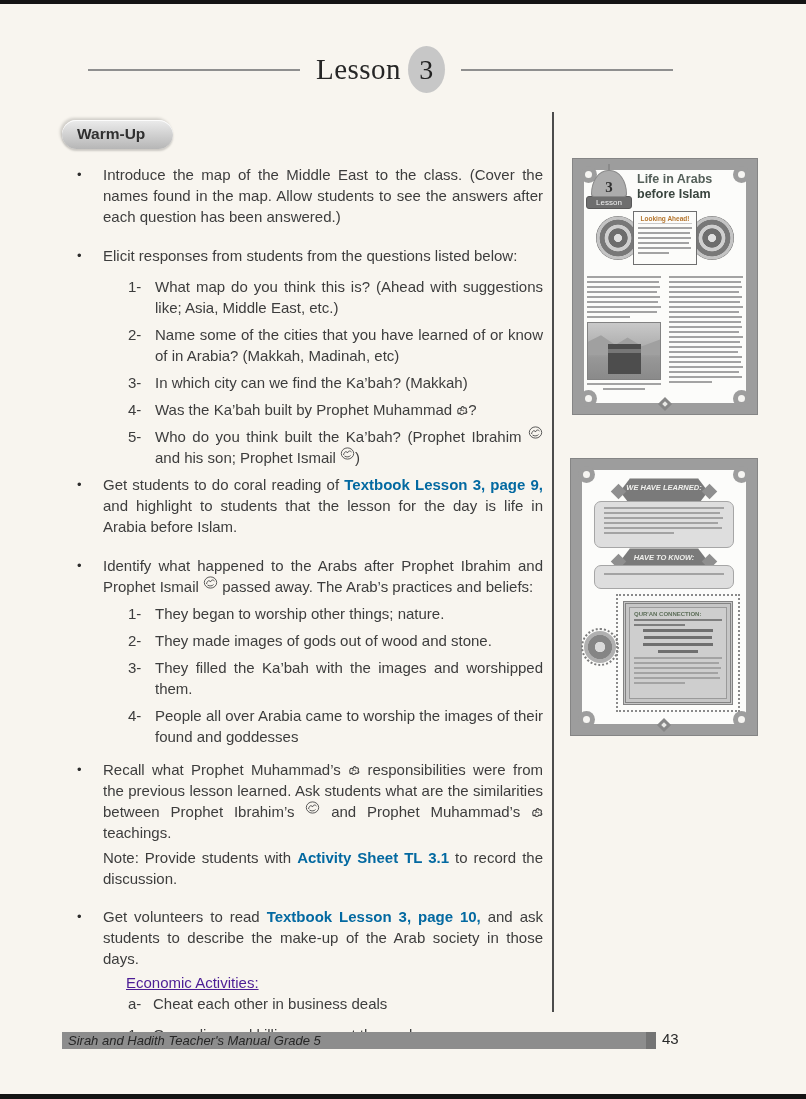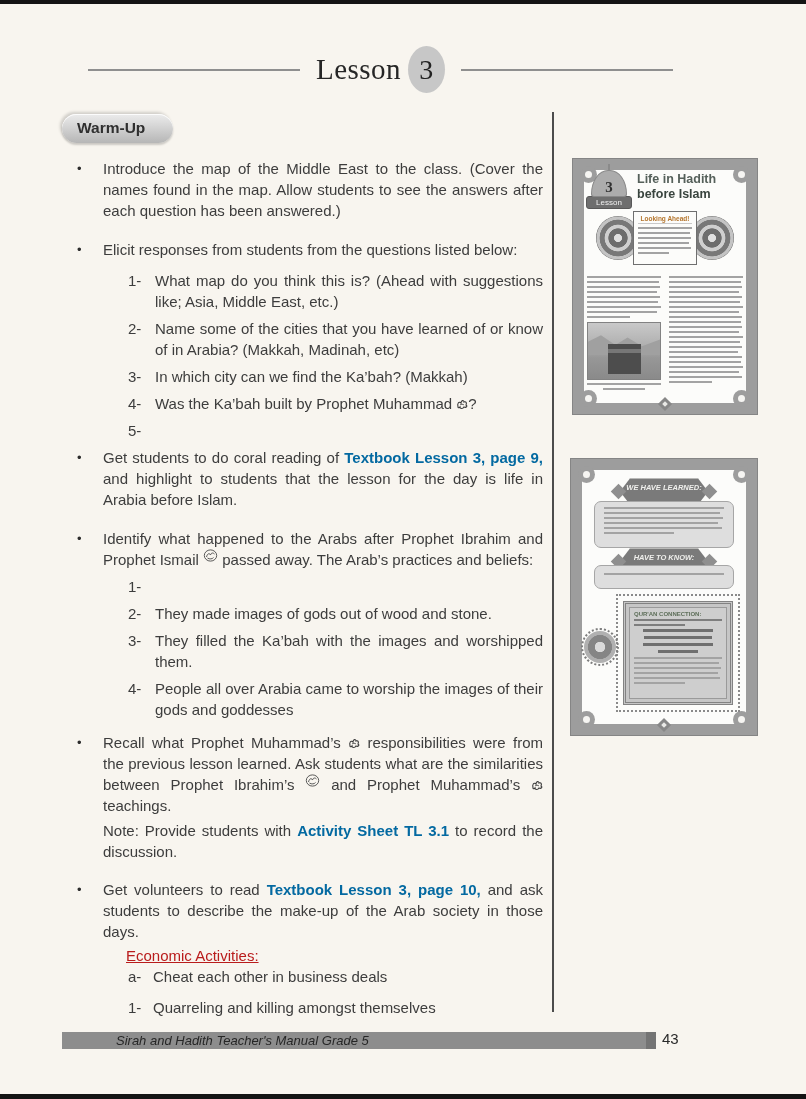--- a/index.html
+++ b/index.html
@@ -15,31 +15,31 @@
   .header-title{display:flex;align-items:center;margin:0 16px;font-family:"Liberation Serif","DejaVu Serif",serif;
                 font-size:29px;color:#262626;letter-spacing:.5px;}
   .num-oval{display:inline-flex;justify-content:center;align-items:center;width:37px;height:47px;
             border-radius:50%;background:#c7c7c7;margin-left:7px;font-size:28px;color:#222;}
 
   
   .content{position:absolute;left:62px;top:106px;width:481px;font-size:15px;line-height:21px;}
   .pill{display:inline-block;background:linear-gradient(180deg,#ececec,#b6b6b6);border-radius:15px;
         padding:3px 28px 5px 15px;font-size:15.5px;font-weight:bold;color:#303030;
         box-shadow:-2px -2px 3px rgba(0,0,0,.16),0 2px 2px rgba(0,0,0,.18),inset 0 1px 0 rgba(255,255,255,.85);}
-  .pill-wrap{margin:8px 0 15px 0;}
+  .pill-wrap{margin:14px 0 15px 0;}
   .brow{display:flex;margin-bottom:18px;}
   .dot{flex:none;width:41px;padding-left:15px;box-sizing:border-box;font-size:13px;color:#2c2c2c;}
   .btext{margin:0;flex:1;text-align:justify;}
   .qlist{margin:2px 0 0 0;}
   .qrow{display:flex;margin-bottom:6px;}
   .qnum{flex:none;width:27px;margin-left:66px;color:#3d3d3d;}
   .qtext{margin:0;flex:1;text-align:justify;}
   .b{font-weight:bold;color:#0369a1;}
   .note{margin:0 0 17px 41px;text-align:justify;}
-  .subhead{margin:3px 0 2px 64px;text-decoration:underline;color:#b91c1c;}
+  .subhead{margin:3px 0 2px 64px;text-decoration:underline;color:#4c1d95;}
   .sgap{height:13px;}
   .srow{display:flex;line-height:17.5px;margin-bottom:0;}
   .snum{flex:none;width:25px;margin-left:66px;}
   .stext{margin:0;flex:1;}
   .hon{display:inline-block;line-height:0;}
   .hon-as{position:relative;top:-3px;}
   .hon-saw{position:relative;top:1px;}
 
   
   .divider{position:absolute;left:552px;top:112px;width:2px;height:900px;background:#4c4c4c;}
@@ -103,21 +103,21 @@
   .qtitle{font-size:6px;font-weight:bold;color:#5e6f5a;margin-bottom:2px;}
   .dline{height:2px;background:#7e7e7e;margin-bottom:3px;}
   .aline{height:3px;background:#6f6f6f;margin:0 auto 4px auto;}
   .flower{position:absolute;left:13px;top:172px;width:32px;height:32px;border-radius:50%;
           background:radial-gradient(circle,#dadada 0 22%,#858585 24% 52%,#b0b0b0 54% 72%,#6f6f6f 74% 100%);
           outline:2px dotted #7d7d7d;outline-offset:1px;}
 
   
   .footer-bar{position:absolute;left:62px;top:1032px;width:594px;height:17px;background:#8d8d8d;
               border-right:10px solid #747474;box-sizing:border-box;display:flex;align-items:center;padding-left:6px;}
-  .footer-text{font-style:italic;font-size:13px;color:#262626;margin-left:48px;}
+  .footer-text{font-style:italic;font-size:13px;color:#262626;}
   .page-num{position:absolute;left:662px;top:1030px;font-size:15px;color:#2a2a2a;}
 </style>
 </head>
 <body>
 
 <div class="sheet">
   <div class="strip top"></div>
 
   <header class="lesson-header">
     <div class="hrule"></div>
@@ -160,51 +160,59 @@
       </div>
       <div class="qrow">
         <span class="qnum">4-</span>
         <p class="qtext"><span>Was the Ka’bah built by Prophet Muhammad </span><span class="hon hon-saw"><svg width="12" height="11" viewBox="0 0 12 11">
                 <path d="M2 8 C1 4 3 2 5 4 C5 1 8 1 8 3 C10 2 11 4 10 6 C12 7 10 9 8 8 C7 10 4 10 4 8 C3 9 2 9 2 8 Z" fill="none" stroke="#3a3a3a" stroke-width="1.1"></path>
                 <path d="M4 6 C5 5 7 5 8 6" stroke="#3a3a3a" stroke-width="0.8" fill="none"></path>
               </svg></span><span>?</span></p>
       </div>
       <div class="qrow">
         <span class="qnum">5-</span>
+        <p class="qtext"><span>Who do you think built the Ka’bah? (Prophet Ibrahim </span><span class="hon hon-as"><svg width="15" height="13" viewBox="0 0 15 13">
+                <ellipse cx="7.5" cy="6.5" rx="6.2" ry="5.6" fill="none" stroke="#474747" stroke-width="0.9"></ellipse>
+                <path d="M3.5 8 C4.5 4 6.5 4 7.5 6 C8.5 3 10.5 4 11.5 5 M4.5 9 C6.5 10.5 9.5 10 10.5 8.5" fill="none" stroke="#474747" stroke-width="0.9"></path>
+              </svg></span><span> and his son; Prophet Ismail </span><span class="hon hon-as"><svg width="15" height="13" viewBox="0 0 15 13">
+                <ellipse cx="7.5" cy="6.5" rx="6.2" ry="5.6" fill="none" stroke="#474747" stroke-width="0.9"></ellipse>
+                <path d="M3.5 8 C4.5 4 6.5 4 7.5 6 C8.5 3 10.5 4 11.5 5 M4.5 9 C6.5 10.5 9.5 10 10.5 8.5" fill="none" stroke="#474747" stroke-width="0.9"></path>
+              </svg></span><span>)</span></p>
       </div>
     </div>
 
 
     <div class="brow">
       <span class="dot">•</span>
       <p class="btext"><span>Get students to do coral reading of </span><span class="b">Textbook Lesson 3, page 9,</span><span> and highlight to students that the lesson for the day is life in Arabia before Islam.</span></p>
     </div>
     <div class="brow" style="margin-bottom:6px;">
       <span class="dot">•</span>
       <p class="btext"><span>Identify what happened to the Arabs after Prophet Ibrahim and Prophet Ismail </span><span class="hon hon-as"><svg width="15" height="13" viewBox="0 0 15 13">
               <ellipse cx="7.5" cy="6.5" rx="6.2" ry="5.6" fill="none" stroke="#474747" stroke-width="0.9"></ellipse>
               <path d="M3.5 8 C4.5 4 6.5 4 7.5 6 C8.5 3 10.5 4 11.5 5 M4.5 9 C6.5 10.5 9.5 10 10.5 8.5" fill="none" stroke="#474747" stroke-width="0.9"></path>
             </svg></span><span> passed away. The Arab’s practices and beliefs:</span></p>
     </div>
 
     <div class="qlist" style="margin-bottom:12px;">
       <div class="qrow">
         <span class="qnum">1-</span>
+        <p class="qtext"><span>They began to worship other things; nature.</span></p>
       </div>
       <div class="qrow">
         <span class="qnum">2-</span>
         <p class="qtext"><span>They made images of gods out of wood and stone.</span></p>
       </div>
       <div class="qrow">
         <span class="qnum">3-</span>
         <p class="qtext"><span>They filled the Ka’bah with the images and worshipped them.</span></p>
       </div>
       <div class="qrow">
         <span class="qnum">4-</span>
-        <p class="qtext"><span>People all over Arabia came to worship the images of their gods and goddesses</span></p>
+        <p class="qtext"><span>People all over Arabia came to worship the images of their found and goddesses</span></p>
       </div>
     </div>
 
     <div class="brow" style="margin-bottom:4px;">
       <span class="dot">•</span>
       <p class="btext"><span>Recall what Prophet Muhammad’s </span><span class="hon hon-saw"><svg width="12" height="11" viewBox="0 0 12 11">
               <path d="M2 8 C1 4 3 2 5 4 C5 1 8 1 8 3 C10 2 11 4 10 6 C12 7 10 9 8 8 C7 10 4 10 4 8 C3 9 2 9 2 8 Z" fill="none" stroke="#3a3a3a" stroke-width="1.1"></path>
               <path d="M4 6 C5 5 7 5 8 6" stroke="#3a3a3a" stroke-width="0.8" fill="none"></path>
             </svg></span><span> responsibilities were from the previous lesson learned. Ask students what are the similarities between Prophet Ibrahim’s </span><span class="hon hon-as"><svg width="15" height="13" viewBox="0 0 15 13">
               <ellipse cx="7.5" cy="6.5" rx="6.2" ry="5.6" fill="none" stroke="#474747" stroke-width="0.9"></ellipse>
@@ -247,21 +255,21 @@
     <div class="sw br"></div>
 
     <div class="dome">
       <div class="cup">
         <span>3</span>
       </div>
       <div class="band">Lesson</div>
     </div>
 
     <div class="t1-title">
-      <span>Life in Hadith </span><span class="p2">before Islam</span>
+      <span>Life in Arabs </span><span class="p2">before Islam</span>
     </div>
 
     <div class="cartouche">
       <div class="medal"></div>
       <div class="la-box">
         <div class="la-title">Looking Ahead!</div>
         <div>
             <div class="mline" style="width: 100%;"></div>
             <div class="mline" style="width: 97%;"></div>
             <div class="mline" style="width: 99%;"></div>

